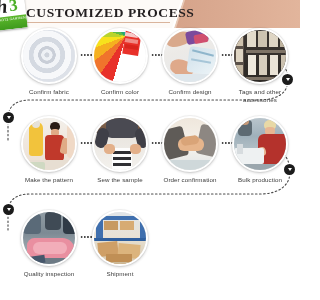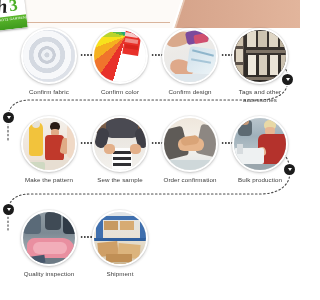--- a/index.html
+++ b/index.html
@@ -134,20 +134,21 @@
     border-left:2.6px solid transparent;
     border-right:2.6px solid transparent;
     border-top:3.4px solid #ffffff;
   }
 </style>
 </head>
 <body>
 
 <div class="header">
   <div class="header-panel"></div>
+  <div class="header-title">CUSTOMIZED PROCESS</div>
   <div class="header-rule"></div>
 </div>
 
 <div class="logo">
   <div class="logo-card">
     <div class="logo-h">h</div>
     <div class="logo-3">3</div>
     <div class="logo-bar">
       <span>HOT3 GARMENT</span>
     </div>

